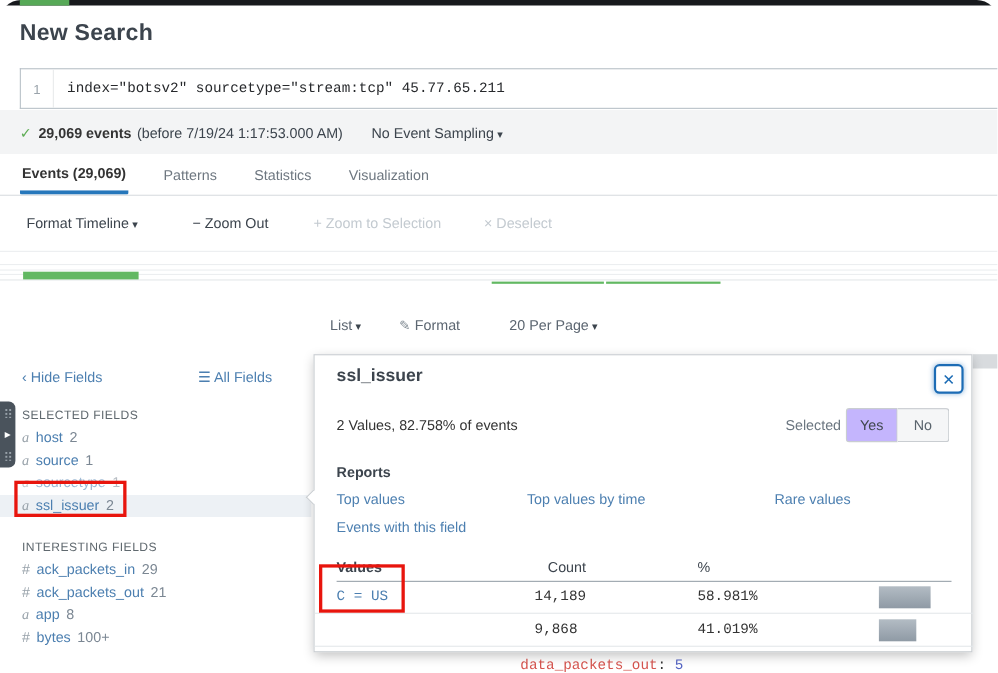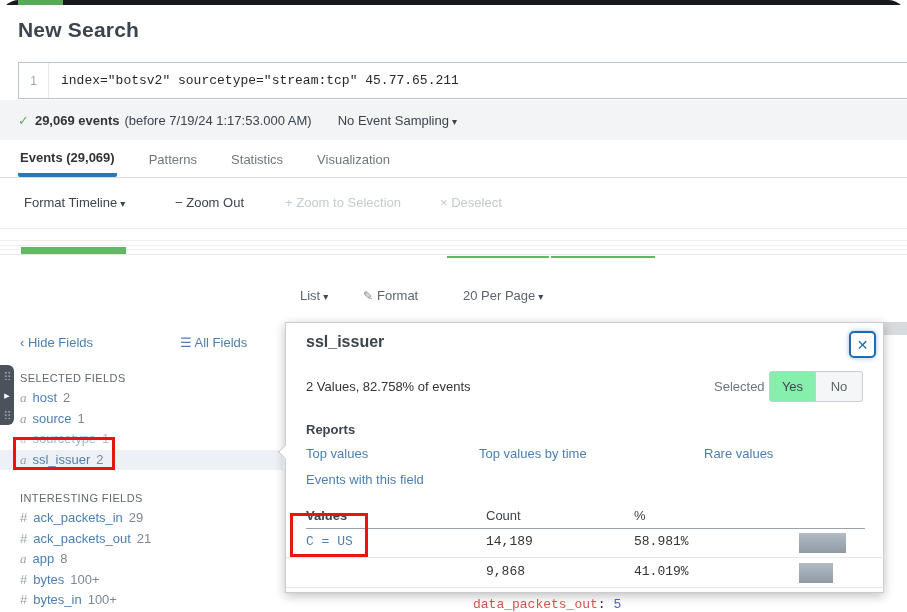--- a/index.html
+++ b/index.html
@@ -80,21 +80,21 @@
   .popup-title { position:absolute; left:20px; top:10px; font-size:16px; font-weight:700; color:#3c444d; }
   .close-btn { position:absolute; right:7px; top:8px; width:27px; height:27px; background:#fff;
                border:2px solid #1c6cb5; border-radius:5px; color:#1c6cb5; font-size:14px;
                display:flex; align-items:center; justify-content:center; cursor:pointer;
                box-shadow:0 0 5px rgba(28,108,181,.45); }
   .popup-summary { position:absolute; left:20px; top:56px; font-size:13px; color:#333; }
   .selected-label { position:absolute; left:428px; top:56px; font-size:13px; color:#6b7680; }
   .yesno { position:absolute; left:483px; top:48px; display:flex; }
   .yn-btn { width:47px; height:31px; font-size:13px; display:flex; align-items:center; justify-content:center;
             border:1px solid #c9cdd1; cursor:pointer; }
-  .yn-yes { background:#86efac; color:#3f464d; border-radius:3px 0 0 3px; }
+  .yn-yes { background:#c4b5fd; color:#3f464d; border-radius:3px 0 0 3px; }
   .yn-no  { background:#f5f6f7; color:#5a646d; border-left:none; border-radius:0 3px 3px 0; }
   .reports-header { position:absolute; left:20px; top:99px; font-size:13px; font-weight:700; color:#3c444d; }
   .pop-link { position:absolute; font-size:13px; color:#4c7fb0; cursor:pointer; white-space:nowrap; }
   .th { position:absolute; top:185px; font-size:13px; color:#3c444d; }
   .th-values { font-weight:700; }
   .thead-line { position:absolute; left:20px; top:205px; width:559px; height:1px; background:#9aa3ab; }
   .row-line { position:absolute; left:0; width:599px; height:1px; background:#e4e8ea; }
   .mono { font-family:"Liberation Mono","DejaVu Sans Mono",monospace; }
   .cell { position:absolute; font-size:13px; color:#333; }
   .cell-link { color:#4c7fb0; cursor:pointer; }
@@ -214,23 +214,20 @@
     </div>
     <div class="field-row">
       <span class="fp">#</span><span class="fname">ack_packets_out</span><span class="fcount">21</span>
     </div>
     <div class="field-row">
       <span class="fp it">a</span><span class="fname">app</span><span class="fcount">8</span>
     </div>
     <div class="field-row">
       <span class="fp">#</span><span class="fname">bytes</span><span class="fcount">100+</span>
     </div>
-    <div class="field-row">
-      <span class="fp">#</span><span class="fname">bytes_in</span><span class="fcount">100+</span>
-    </div>
   </div>
 
   <div class="snippet">
     <span class="f">data_packets_out</span><span class="s">: </span><span class="v">5</span>
   </div>
 
   <div class="corner-gray"></div>
 
   <div class="popup">
     <div class="popup-pointer"></div>
@@ -245,21 +242,21 @@
       <div class="yn-btn yn-no">No</div>
     </div>
 
     <div class="reports-header">Reports</div>
     <div class="pop-link" style="left:20px; top:123px;">Top values</div>
     <div class="pop-link" style="left:165px; top:123px;margin-left:28px;">Top values by time</div>
     <div class="pop-link" style="left:418px; top:123px;">Rare values</div>
     <div class="pop-link" style="left:20px; top:149px;">Events with this field</div>
 
     <div class="th th-values" style="left:20px;">Values</div>
-    <div class="th" style="left:200px;">Count</div>
+    <div class="th" style="left:212px;">Count</div>
     <div class="th" style="left:348px;">%</div>
     <div class="thead-line"></div>
 
     <div class="cell cell-link mono" style="left:20px; top:211px;">C = US</div>
     <div class="cell mono" style="left:200px; top:211px;">14,189</div>
     <div class="cell mono" style="left:348px; top:211px;">58.981%</div>
     <div class="pct-bar" style="left:513px; top:210px; width:47px;"></div>
     <div class="row-line" style="top:234px;"></div>
 
     <div class="cell cell-link mono" style="left:20px; top:241px;"></div>

